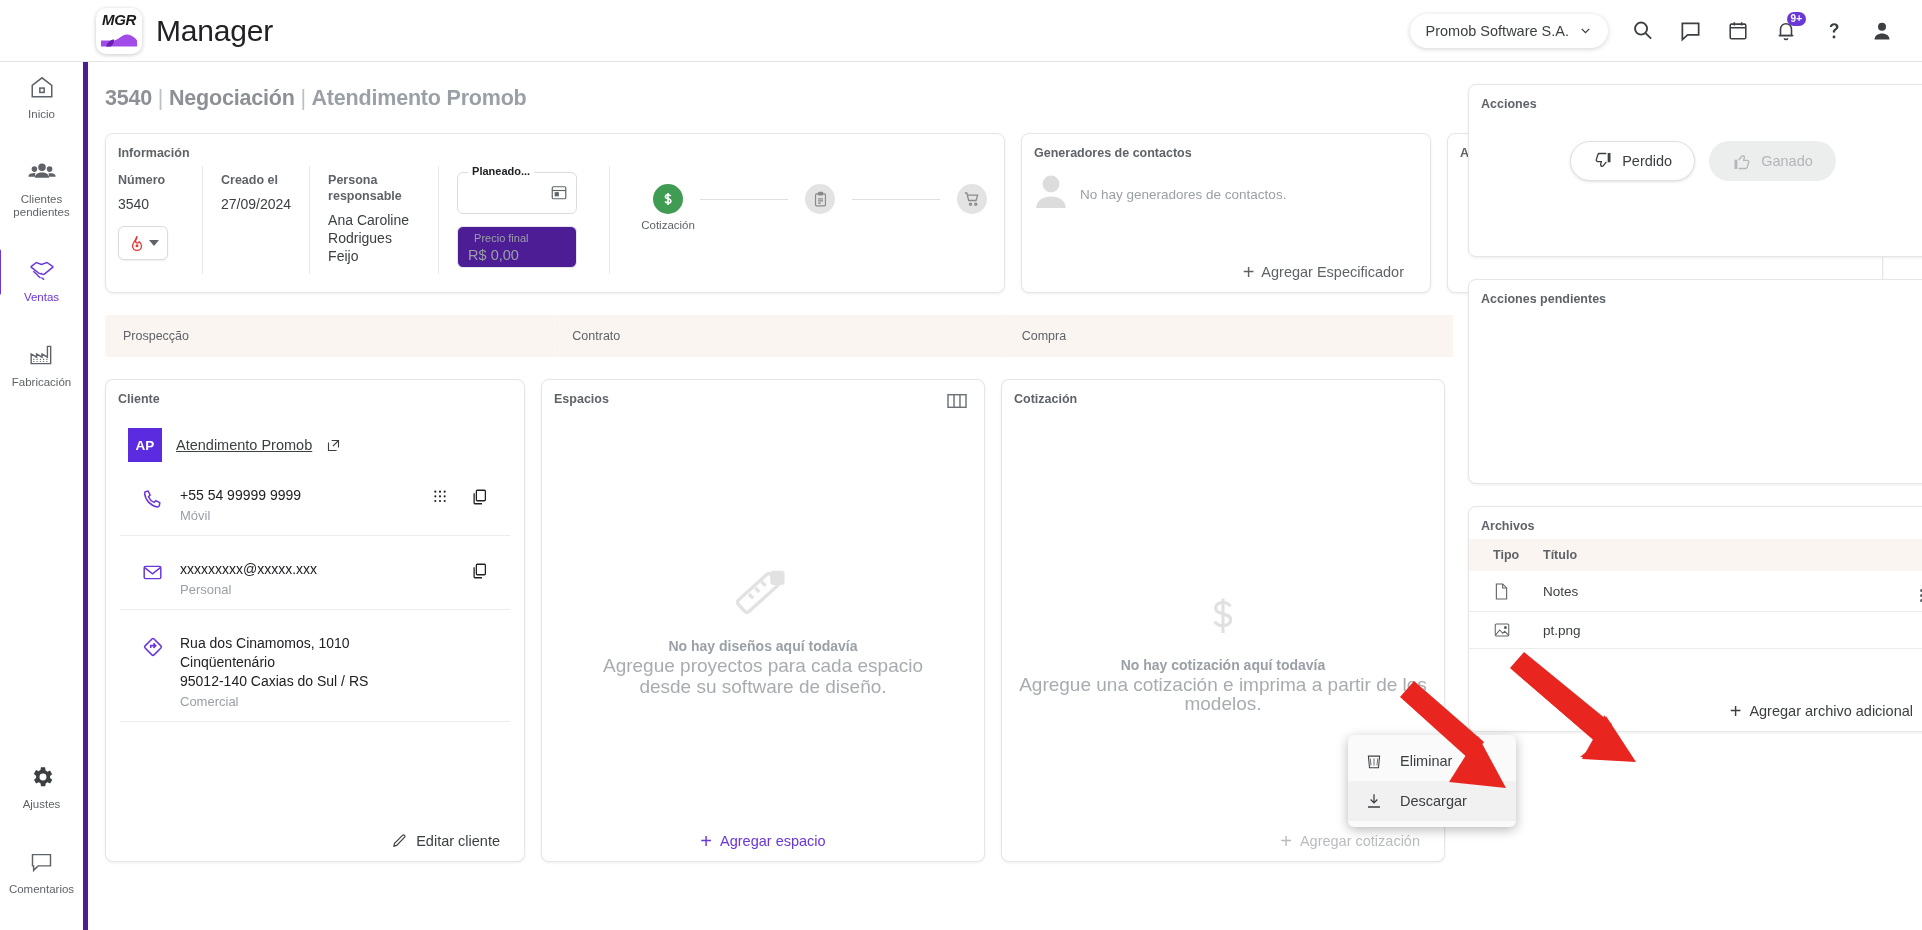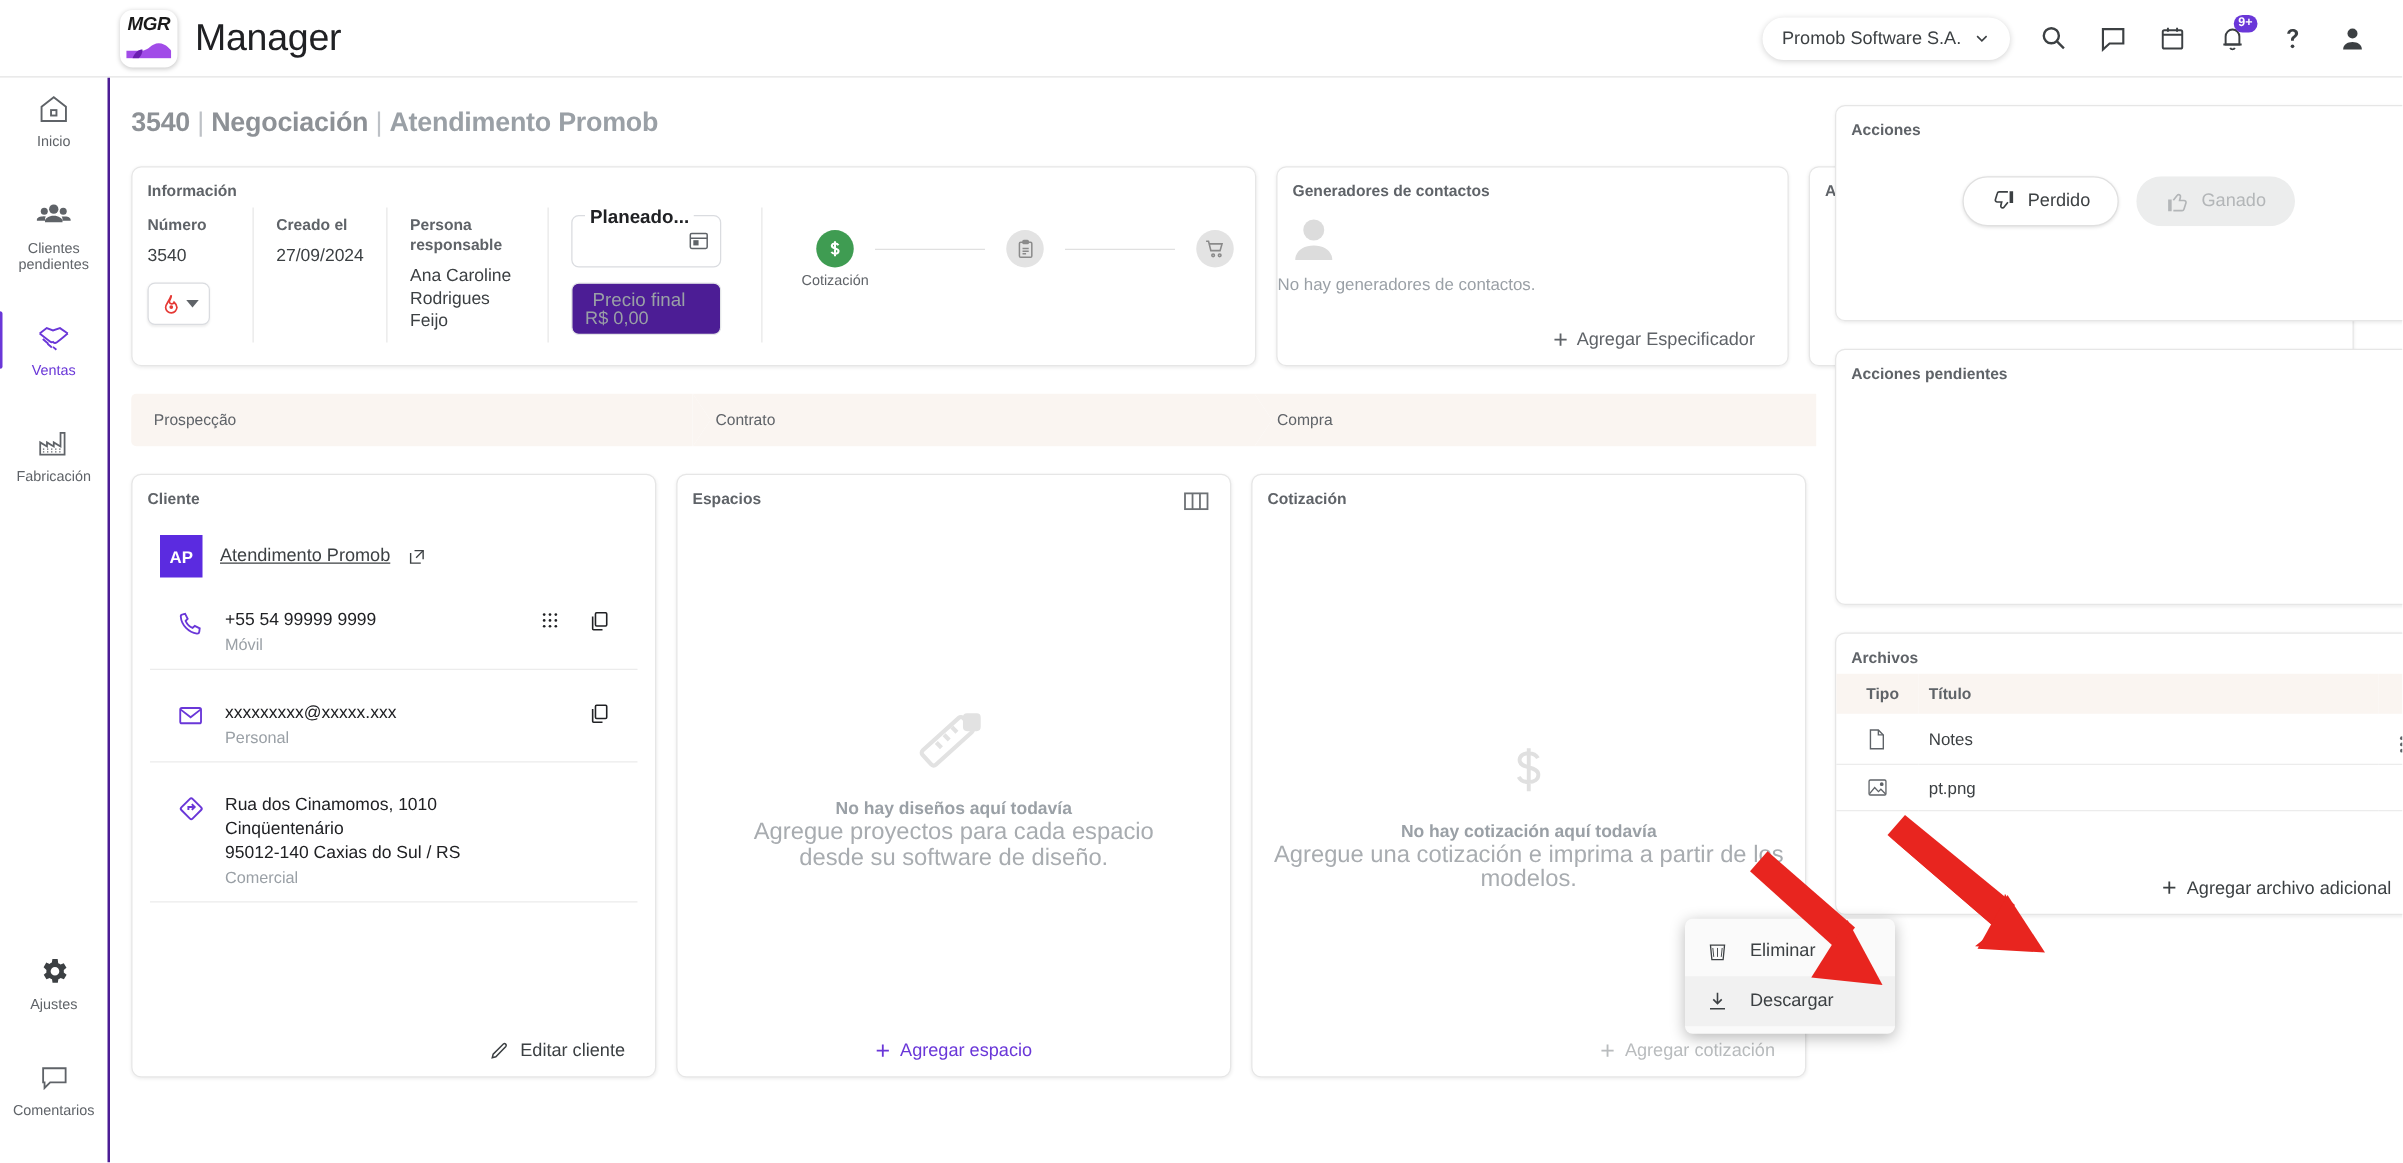--- a/index.html
+++ b/index.html
@@ -7,21 +7,21 @@
     width: 1922px; height: 930px;
     font-family: "Liberation Sans", sans-serif;
     background: #ffffff; color: #3c4043;
     overflow: hidden;
   }
   .app { position: relative; width: 1922px; height: 930px; display: flex; }
 
   
   .rail {
     width: 88px; height: 930px; background: #ffffff;
-    border-right: 2px solid #4c1d95;
+    border-right: 5px solid #4c1d95;
     display: flex; flex-direction: column; align-items: center;
     padding-top: 62px; flex: 0 0 88px; position: relative;
   }
   .rail-item {
     width: 88px; padding: 10px 4px 4px; margin-bottom: 22px;
     display: flex; flex-direction: column; align-items: center;
     cursor: pointer; position: relative;
   }
   .rail-item .ic { width: 30px; height: 30px; display:flex; align-items:center; justify-content:center; color:#5f6368; }
   .rail-item .lbl {
@@ -101,37 +101,37 @@
     background:#fff; display:flex; align-items:center; justify-content:center; gap:3px; cursor:pointer;
     box-shadow: 0 1px 2px rgba(0,0,0,.07);
   }
   .caret { width:0;height:0;border-left:5px solid transparent;border-right:5px solid transparent;border-top:6px solid #5f6368;}
   .fld {
     position: relative; width: 120px; height: 42px; border:1px solid #dadce0; border-radius:6px;
     background:#fff; margin-top: 6px;
   }
   .fld .legend {
     position:absolute; top:-8px; left:10px; background:#fff; padding:0 4px;
-    font-size: 15px; font-weight:700; color:#202124;
+    font-size: 11px; font-weight:700; color:#202124;
   }
   .fld .cal { position:absolute; right:8px; top:10px; color:#5f6368; }
   .fld.disabled { background:#4c1d95; border-color:#e4e6e8; }
   .fld.disabled .legend { background:transparent; color:#9aa0a6; font-weight:400; top:-2px;}
   .fld .val { position:absolute; left:10px; top:17px; font-size:14.5px; color:#9aa0a6; }
 
   .steps { display:flex; align-items:flex-start; padding: 18px 0 0 26px; border-left:1px solid #e8e8e8; margin-left: 14px; flex:1; }
   .step { display:flex; flex-direction:column; align-items:center; width: 64px; }
   .dot { width:30px;height:30px;border-radius:50%;display:flex;align-items:center;justify-content:center;}
   .dot.done { background:#3f9c52; color:#fff; }
   .dot.todo { background:#e3e3e3; color:#8a8a8a; }
   .step-lbl { font-size:11.5px; color:#5f6368; margin-top:5px; white-space:nowrap; }
   .connector { height:1px; background:#e0e0e0; flex:1; margin-top:15px; }
 
   .gen-card { width: 410px; height: 160px; }
-  .gen-empty { display:flex; flex-direction:column; align-items:flex-start; margin-top: 8px; }
+  .gen-empty { display:flex; flex-direction:row; align-items:center; margin-top: 8px; }
   .gen-empty .msg { font-size:13.5px; color:#9aa0a6; margin-top: 4px; }
   .link-action {
     display:flex; align-items:center; gap:7px; font-size:14.5px; color:#5f6368;
     cursor:pointer; position:absolute; right: 26px; bottom: 12px;
   }
   .plus { font-size: 20px; line-height: 14px; font-weight: 400; }
 
   .acc-card { width: 436px; height: 160px; }
   .acc-btns { display:flex; gap: 14px; justify-content:center; margin-top: 30px; }
   .pill {

